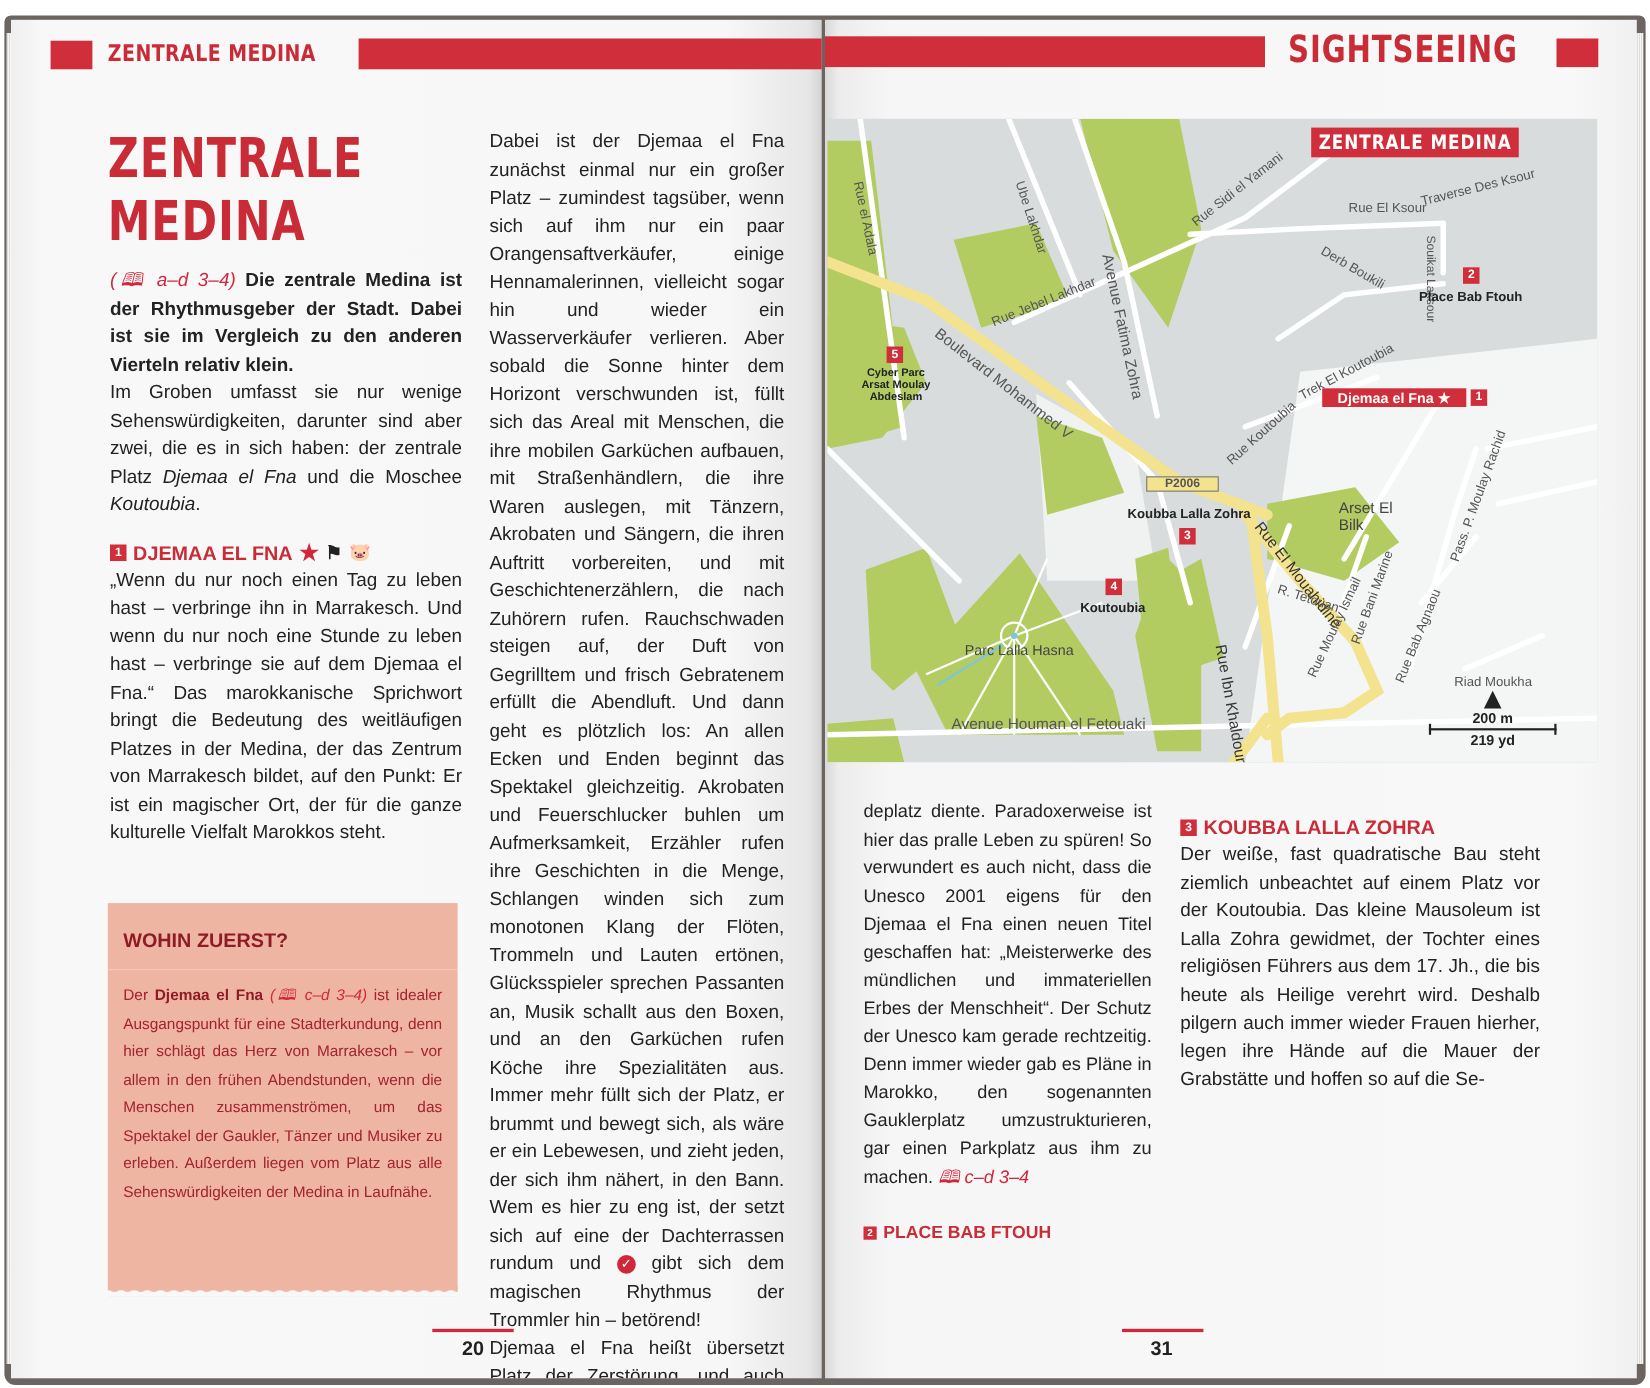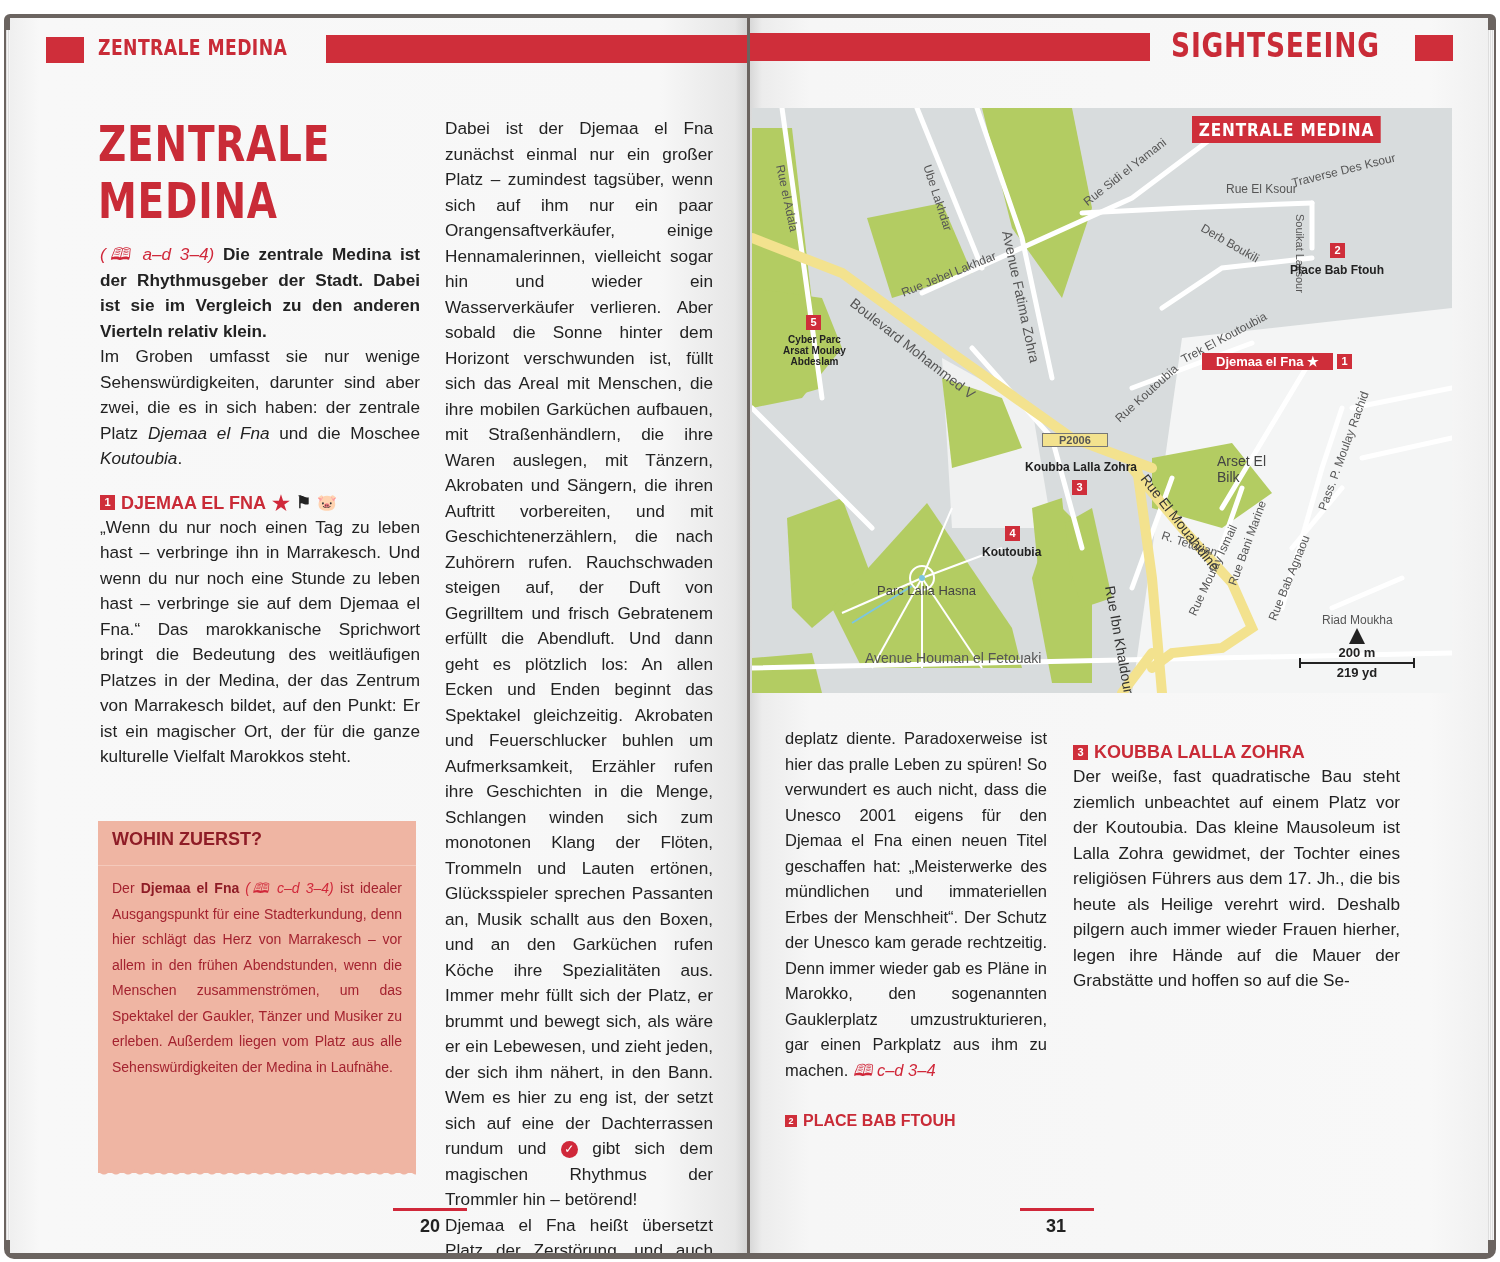--- a/index.html
+++ b/index.html
@@ -35,21 +35,21 @@
   .lead{font-weight:bold;}
 
   .sec-head{font-weight:bold;color:#c92b37;font-size:18px;margin:19px 0 0 0;display:flex;align-items:center;gap:6px;line-height:24px;}
   .num-badge{display:inline-block;background:#cf2e3a;color:#fff;font-size:11px;font-weight:bold;width:15px;height:15px;line-height:15px;text-align:center;}
   .star{color:#d0283a;font-size:20px;line-height:20px;}
   .flag{color:#222;font-size:17px;}
   .piggy{color:#222;font-size:16px;}
   .check{display:inline-block;width:17px;height:17px;border-radius:50%;background:#d0283a;color:#fff;font-size:12px;line-height:17px;text-align:center;vertical-align:middle;}
 
   .tipbox{position:absolute;left:88px;top:803px;width:318px;height:352px;background:#efb5a3;}
-  .tipbox-head{padding:8px 14px 0 14px;height:36px;font-weight:bold;color:#8e1c26;font-size:18px;border-bottom:1px solid #f4c9bb;}
+  .tipbox-head{padding:24px 14px 0 14px;height:36px;font-weight:bold;color:#8e1c26;font-size:18px;border-bottom:1px solid #f4c9bb;}
   .tipbox-body{padding:10px 14px 0 14px;color:#a3222f;font-size:14px;line-height:25.5px;text-align:justify;}
   .tipbox-body .b{color:#8e1c26;}
   .tipbox-bottom{position:absolute;left:0;bottom:-6px;width:318px;height:10px;background:radial-gradient(circle at 6px 0,#efb5a3 5px,transparent 6px) repeat-x;background-size:12px 10px;}
 
   .pg-line{position:absolute;height:3px;background:#d0283a;}
   .pg-num{position:absolute;font-weight:bold;font-size:18px;color:#222;}
 
   
   .map{position:absolute;left:2px;top:90px;width:700px;height:585px;background:#d8dcdd;overflow:hidden;}
   .map svg{position:absolute;left:0;top:0;}

